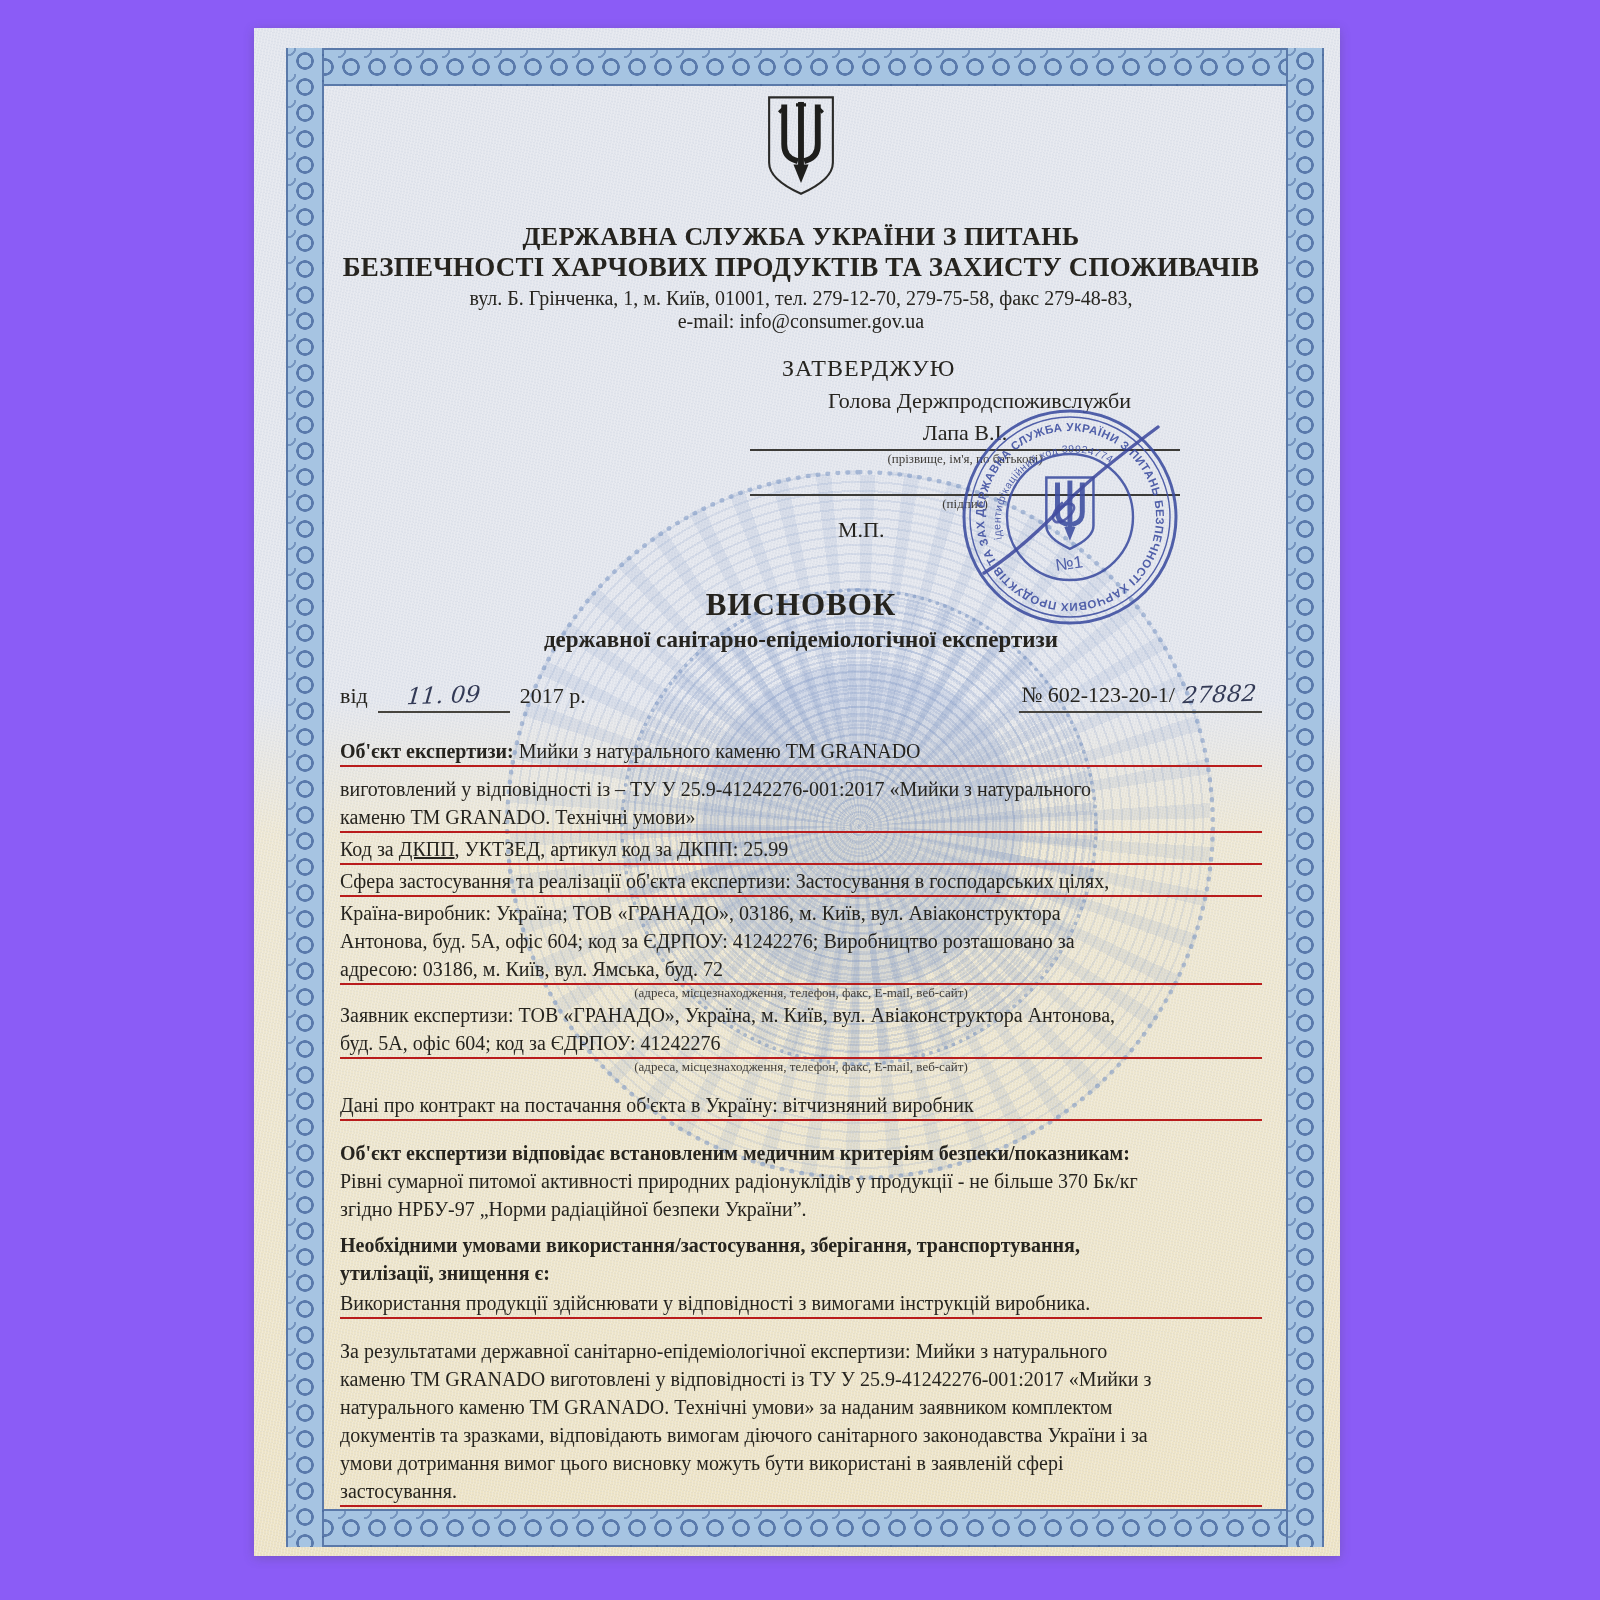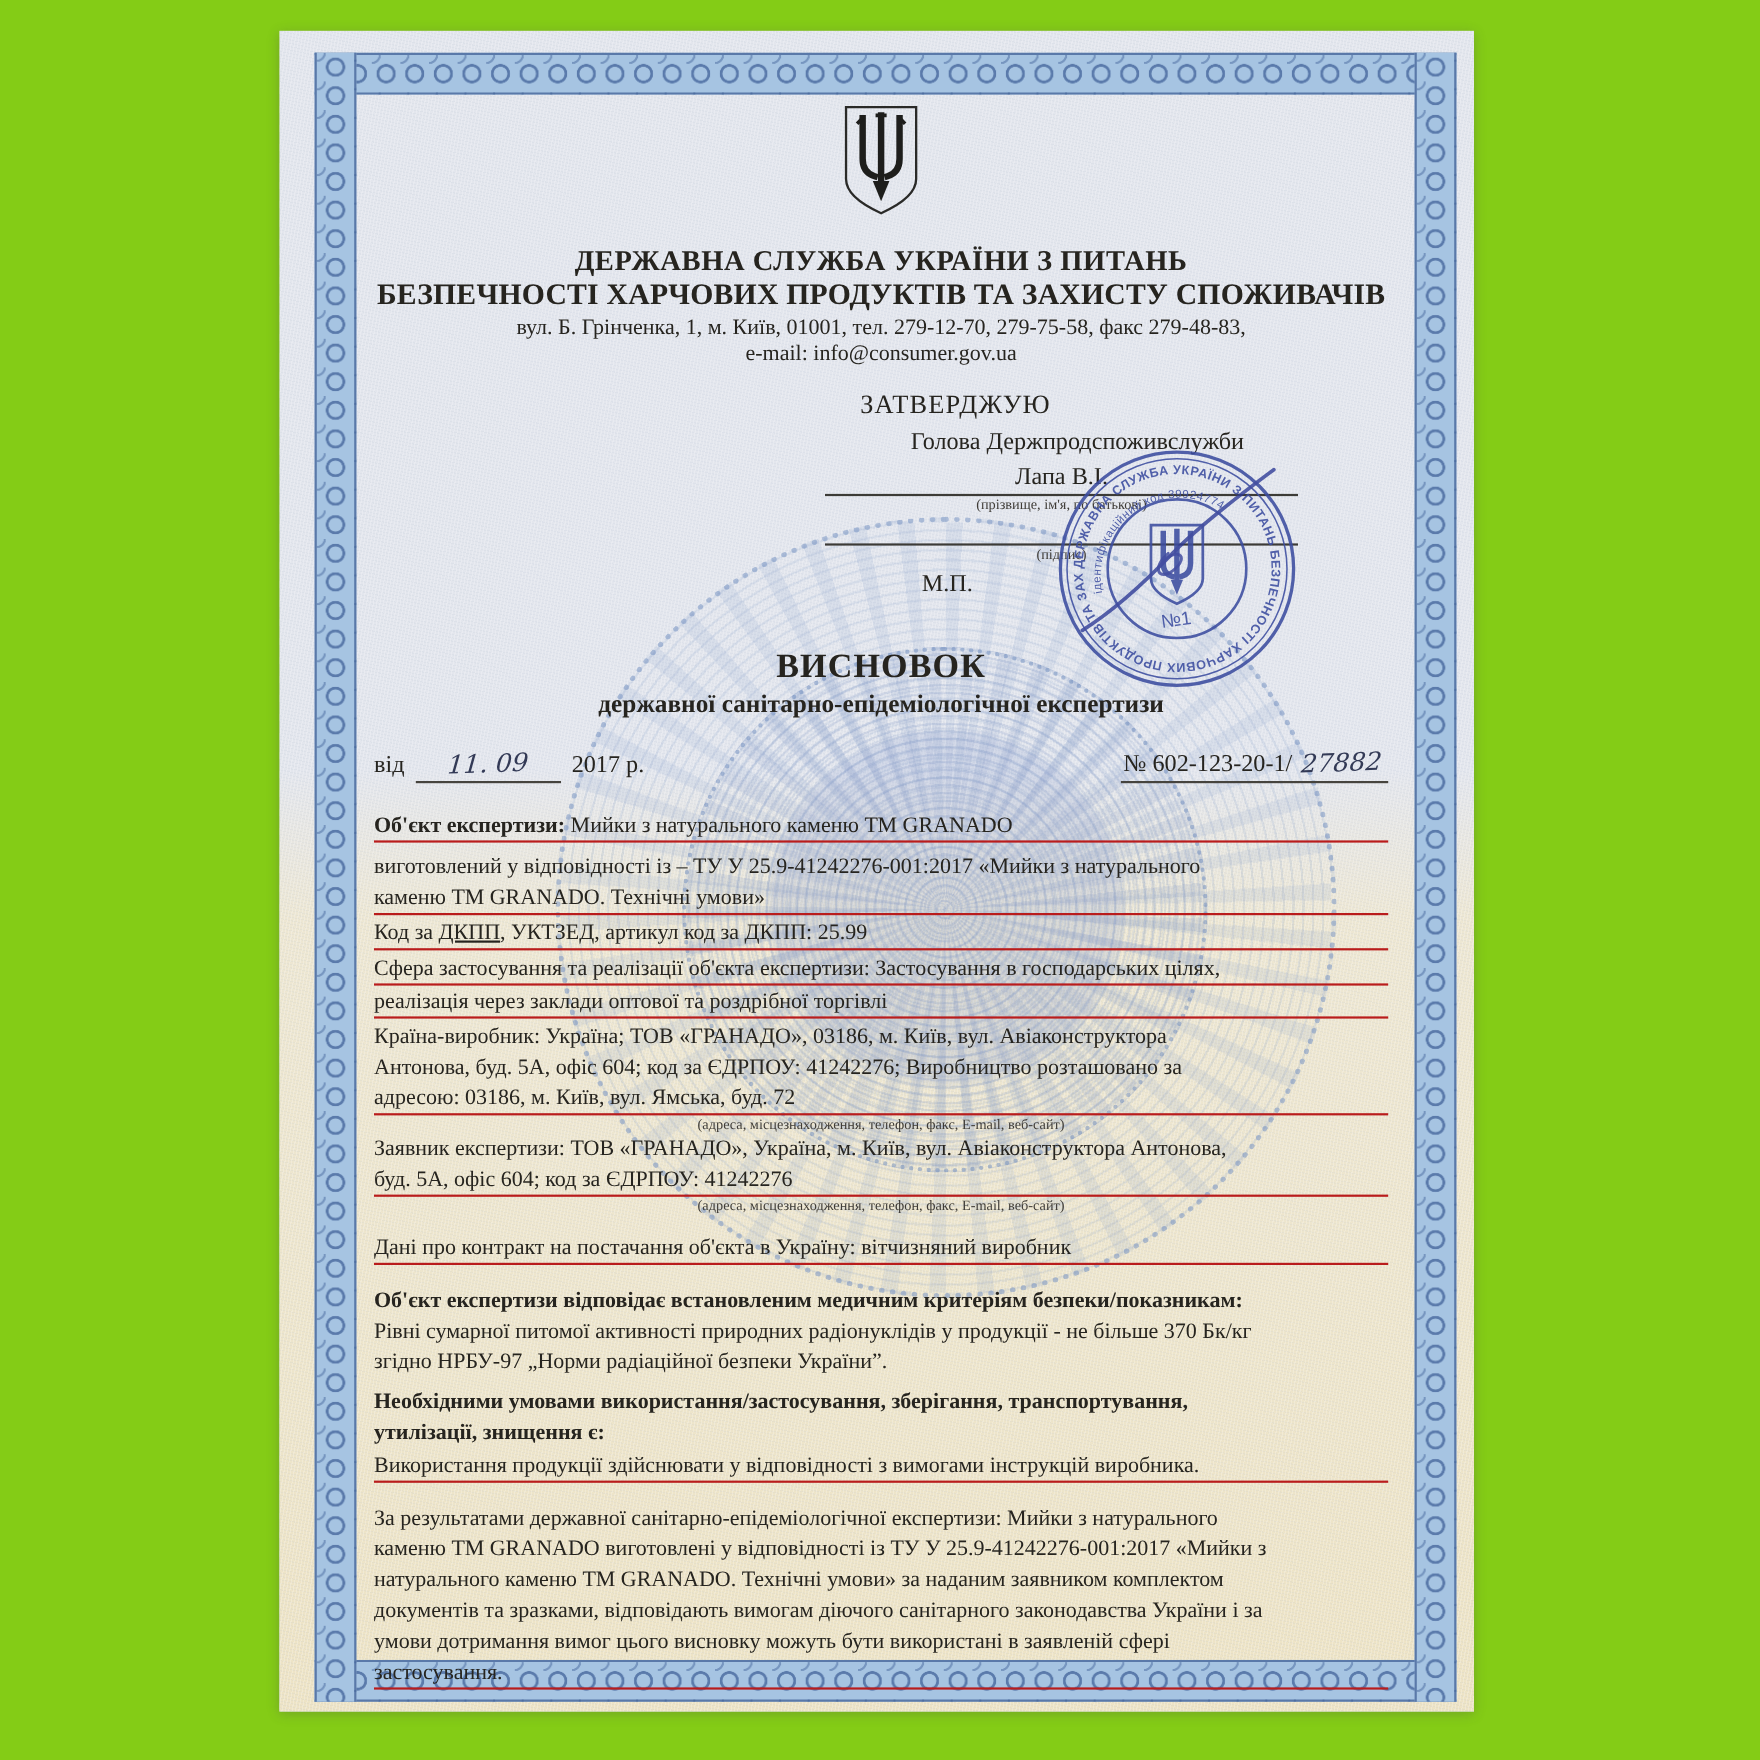--- a/index.html
+++ b/index.html
@@ -1,18 +1,18 @@
 <!DOCTYPE html>
 <html><head>
 <meta charset="utf-8">
 <style>
   html,body{margin:0;padding:0;}
   body{width:1600px;height:1600px;background:#ffffff;overflow:hidden;
        font-family:"Liberation Serif","DejaVu Serif",serif;color:#26241f;}
-  .stage{position:relative;width:1600px;height:1600px;background:#84cc16;}
+  .stage{position:relative;width:1600px;height:1600px;background:#8b5cf6;}
 
   
   .paper{position:absolute;left:254px;top:28px;width:1086px;height:1528px;
          background:#e3e6ed;box-shadow:0 2px 10px rgba(70,70,80,.28);overflow:hidden;}
   .tint{position:absolute;inset:0;
         background:linear-gradient(180deg,rgba(241,232,206,0) 0%,rgba(241,232,206,0) 44%,
                    rgba(240,231,203,.78) 53%,rgba(238,227,194,.92) 100%);}
   .texture{position:absolute;inset:0;opacity:.5;
         background-image:
           repeating-linear-gradient(100deg,rgba(255,255,255,.45) 0 1px,transparent 1px 3px),
@@ -150,21 +150,20 @@
         <div class="row">виготовлений у відповідності із  –  ТУ У 25.9-41242276-001:2017 «Мийки з натурального</div>
         <div class="row u">каменю ТМ GRANADO. Технічні умови»</div>
       </div>
 
       <div class="row u mt2">
         <span>Код за </span><span class="udkpp">ДКПП</span><span>, УКТЗЕД, артикул  код за ДКПП: 25.99</span>
       </div>
 
       <div class="mt2">
         <div class="row u">Сфера застосування та реалізації об'єкта експертизи:  Застосування в господарських цілях,</div>
-        <div class="row u">реалізація через заклади оптової та роздрібної торгівлі</div>
       </div>
 
       <div class="mt2">
         <div class="row">Країна-виробник:  Україна; ТОВ «ГРАНАДО», 03186, м. Київ, вул.  Авіаконструктора</div>
         <div class="row">Антонова, буд. 5А, офіс 604; код за ЄДРПОУ: 41242276; Виробництво розташовано за</div>
         <div class="row u">адресою: 03186,  м. Київ, вул.  Ямська, буд. 72</div>
       </div>
       <div class="cap-row">(адреса, місцезнаходження, телефон, факс, E-mail, веб-сайт)</div>
 
       <div class="mt12">

